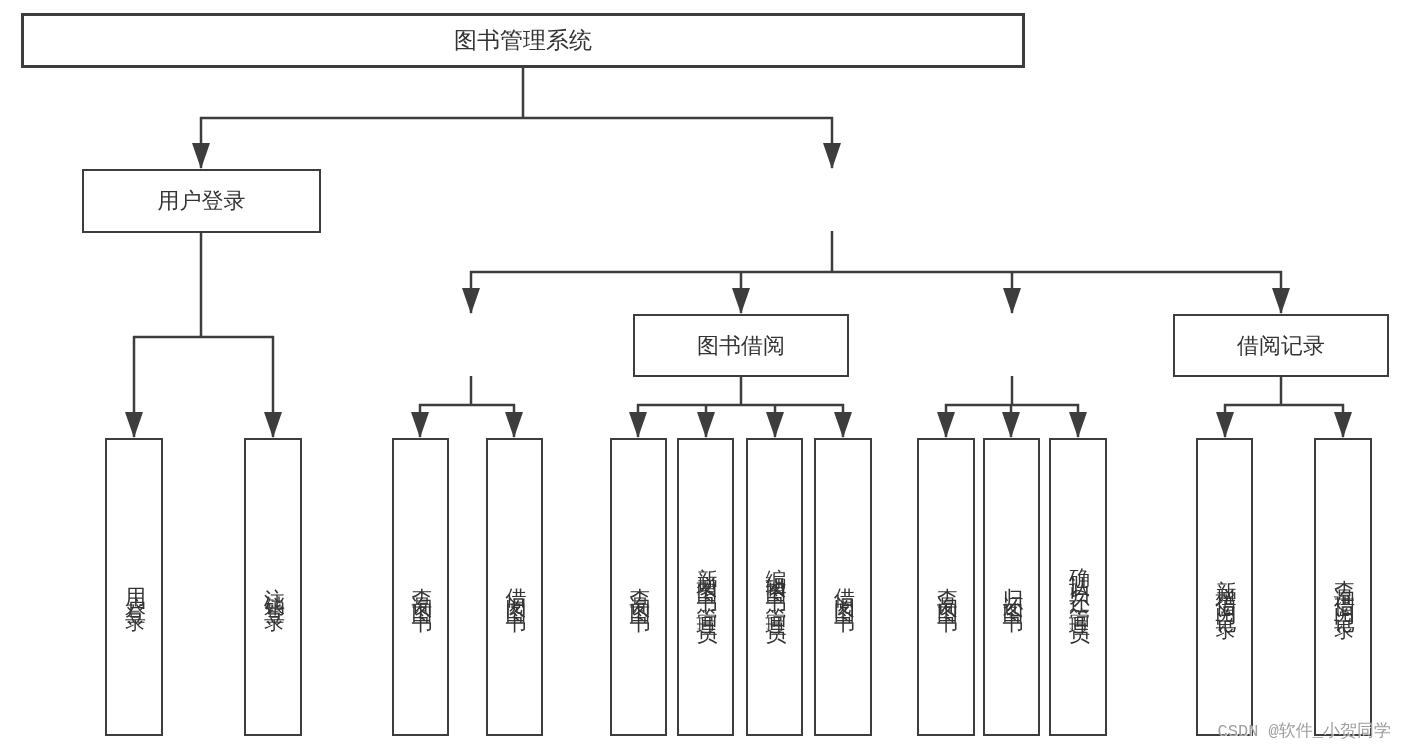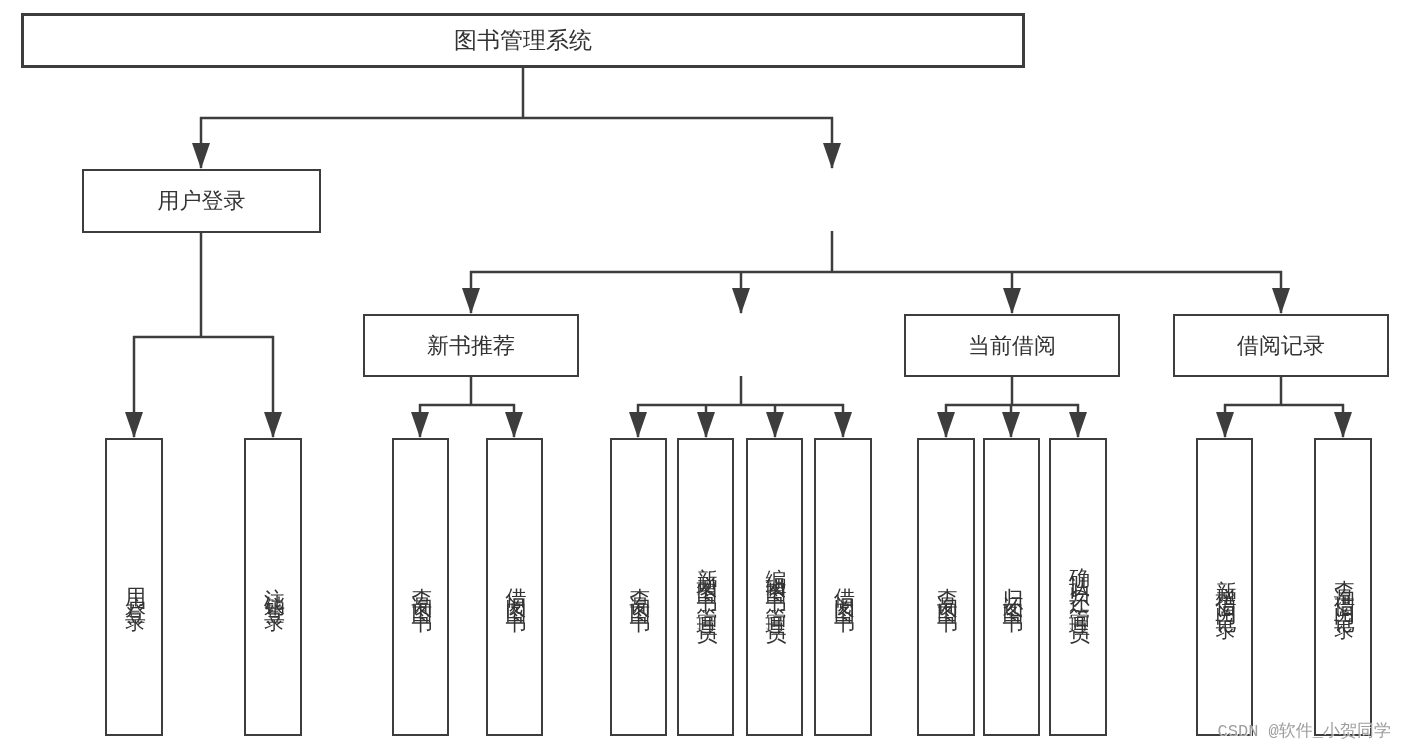--- a/index.html
+++ b/index.html
@@ -100,22 +100,21 @@
     <line x1="1281" y1="376" x2="1281" y2="406"></line>
     <line x1="1224" y1="405" x2="1344" y2="405"></line>
     <line x1="1225" y1="404" x2="1225" y2="437" marker-end="url(#arrow)"></line>
     <line x1="1343" y1="404" x2="1343" y2="437" marker-end="url(#arrow)"></line>
   </svg>
 
   <div class="node root" style="left:21px;top:13px;width:1004px;height:55px">图书管理系统</div>
 
   <div class="node lvl" style="left:82px;top:169px;width:239px;height:64px">用户登录</div>
 
-  <div class="node lvl" style="left:363px;top:314px;width:216px;height:63px">新书推荐</div>
-  <div class="node lvl" style="left:904px;top:314px;width:216px;height:63px">当前借阅</div>
+  <div class="node lvl" style="left:633px;top:314px;width:216px;height:63px">图书借阅</div>
   <div class="node lvl" style="left:1173px;top:314px;width:216px;height:63px">借阅记录</div>
 
   <div class="node leaf" style="left:105px;top:438px;width:58px;height:298px">用户登录</div>
   <div class="node leaf" style="left:244px;top:438px;width:58px;height:298px">注销登录</div>
 
   <div class="node leaf" style="left:392px;top:438px;width:57px;height:298px">查询图书</div>
   <div class="node leaf" style="left:486px;top:438px;width:57px;height:298px">借阅图书</div>
 
   <div class="node leaf" style="left:610px;top:438px;width:57px;height:298px">查询图书</div>
   <div class="node leaf" style="left:677px;top:438px;width:57px;height:298px">新增图书（管理员）</div>

